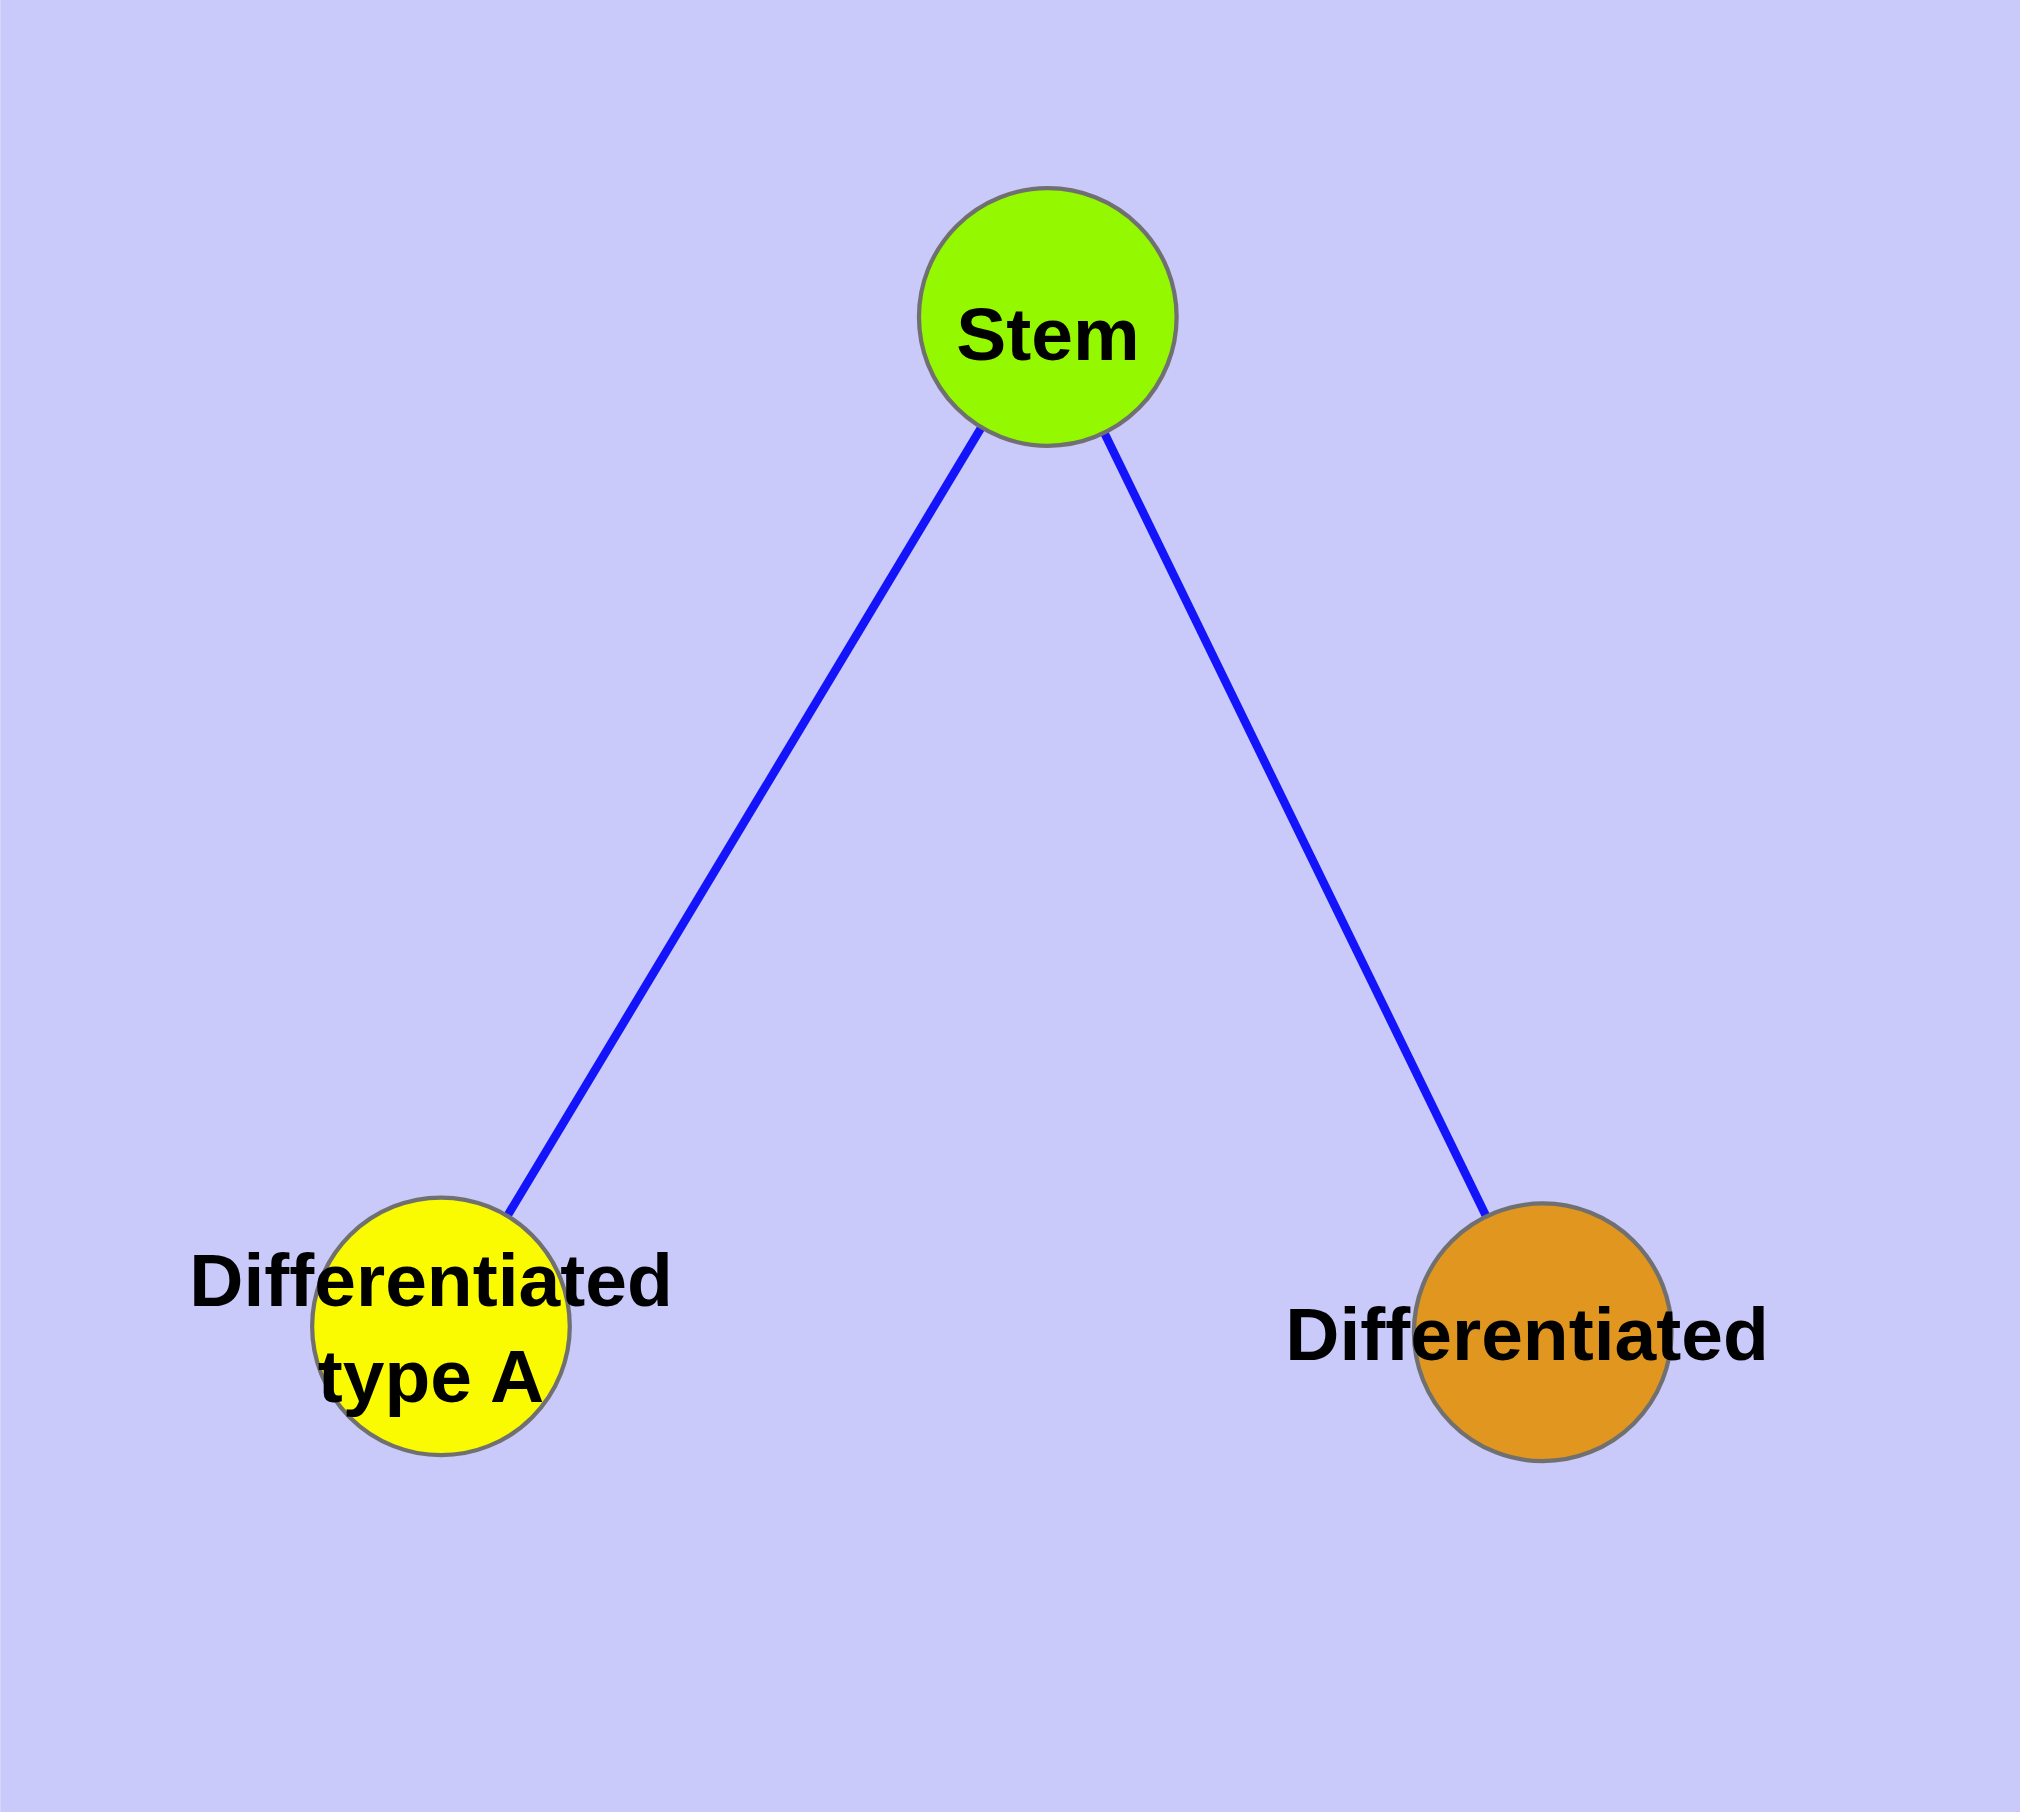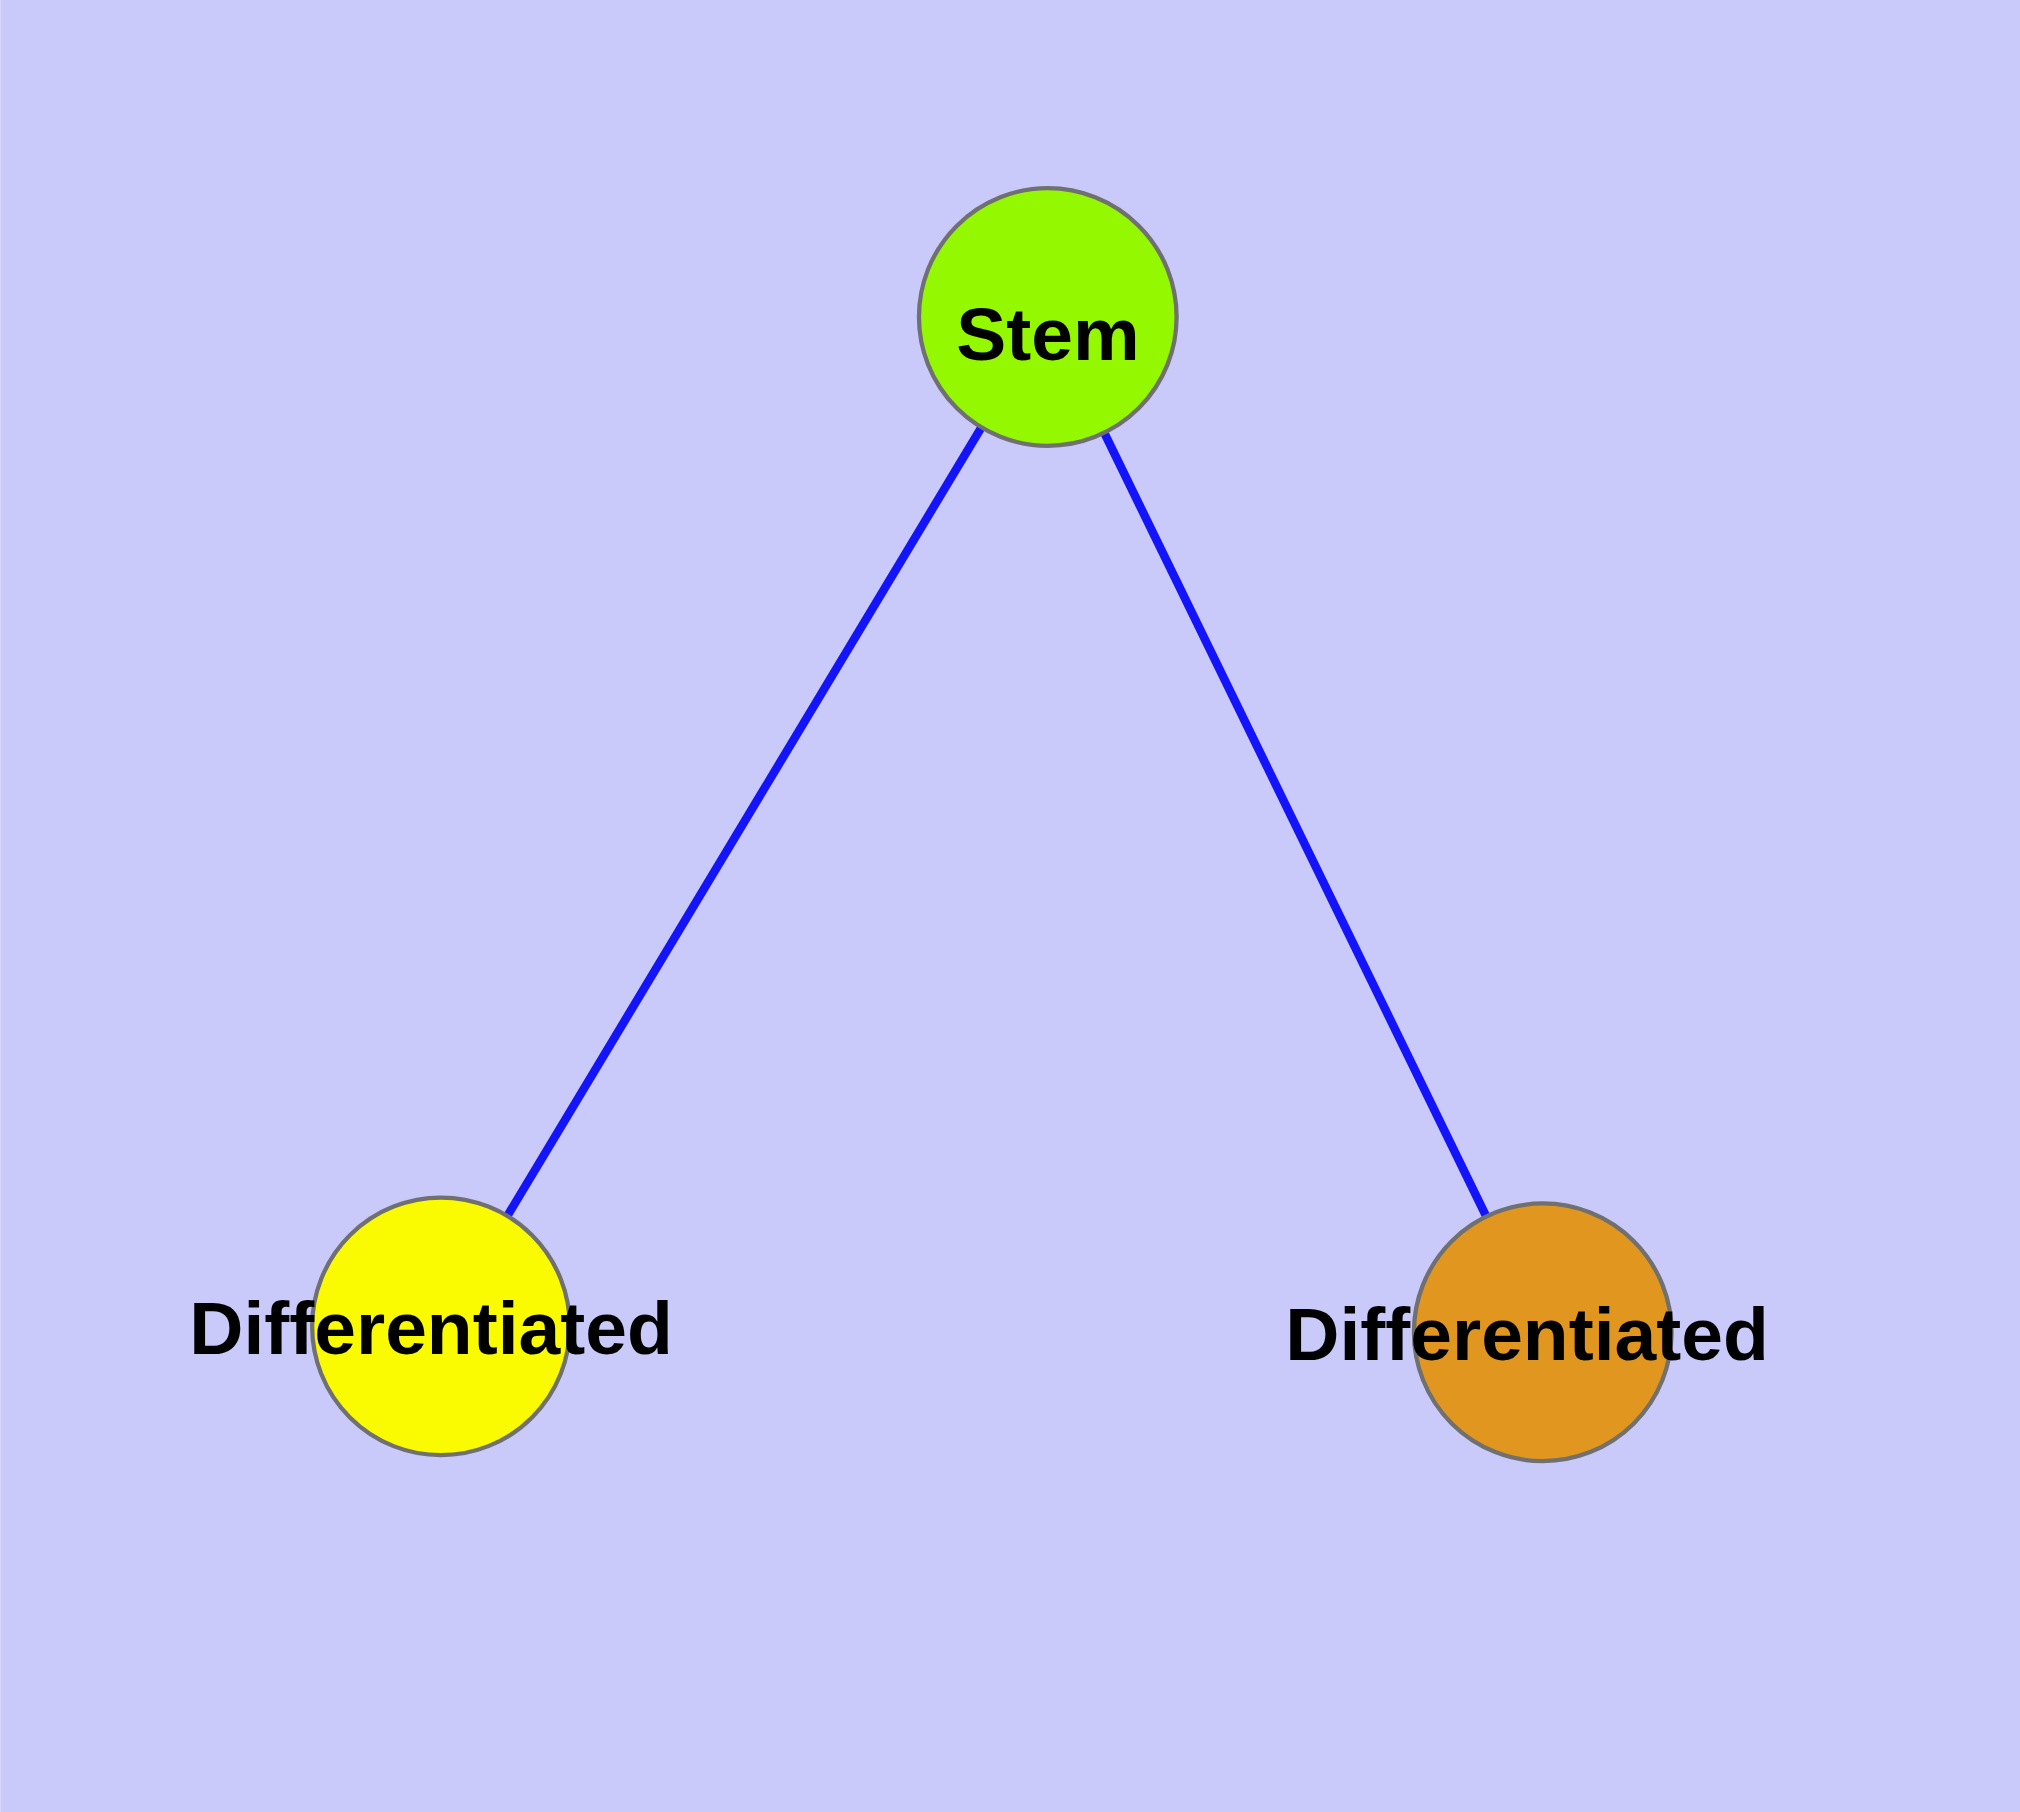--- a/index.html
+++ b/index.html
@@ -53,19 +53,20 @@
 
     <circle cx="520" cy="1565" r="152" stroke-width="5" fill="#FAFA00" stroke="#707070"></circle>
 
     <circle cx="1820" cy="1572" r="152" stroke-width="5" fill="#E0961F" stroke="#707070"></circle>
   </svg>
 
   <div class="node-label" style="left:1048px; top:318px;margin-top:16px;">Stem</div>
 
   <div class="node-label" style="left:431px; top:1328px;">
     <div>Differentiated</div>
+    <div>type A</div>
   </div>
 
   <div class="node-label" style="left:1527px; top:1334px;">
     <div>Differentiated</div>
   </div>
 </div>
 
 
 </body></html>

